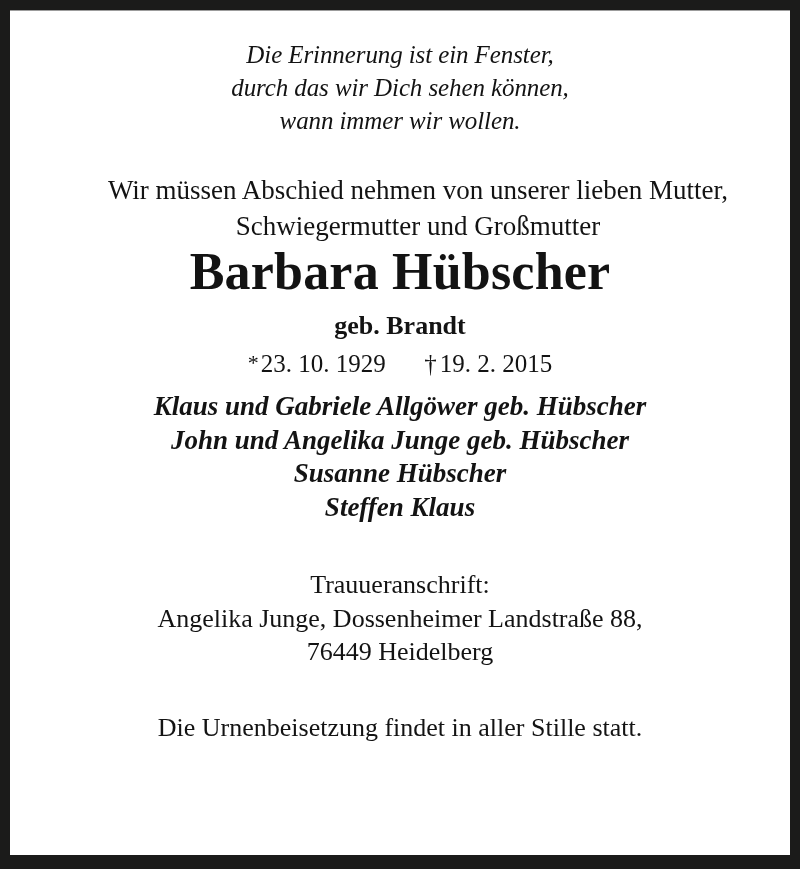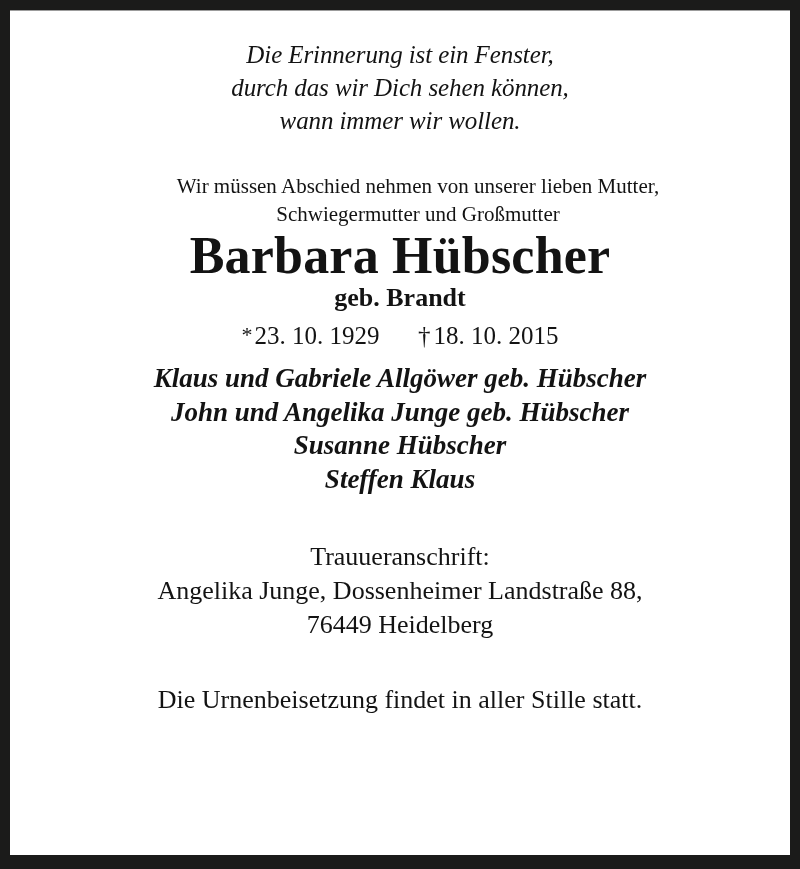--- a/index.html
+++ b/index.html
@@ -39,39 +39,40 @@
     font-style: italic;
     font-size: 25px;
     line-height: 1.32;
     margin-top: 27px;
     letter-spacing: -0.1px;
   }
   .epigraph .line { display: block; white-space: nowrap; }
 
   
   .lead-in {
-    font-size: 21px;
+    font-size: 27px;
     line-height: 1.33;
     margin-top: 36px;
     margin-left: 36px;
   }
   .lead-in .line { display: block; white-space: nowrap; }
 
   
   .deceased-name {
     font-size: 52px;
     font-weight: bold;
     line-height: 1.04;
     white-space: nowrap;
     letter-spacing: 0.2px;
   }
 
   .deceased-maiden {
     font-size: 26px;
     font-weight: bold;
+    margin-top: 12px;
     white-space: nowrap;
   }
 
   .deceased-dates {
     font-size: 25px;
     margin-top: 9px;
     white-space: nowrap;
   }
   .deceased-dates .date-group { display: inline-block; }
   .deceased-dates .sym-born {
@@ -136,21 +137,21 @@
     <div class="deceased-name">Barbara Hübscher</div>
 
     <div class="deceased-maiden">geb. Brandt</div>
 
     <div class="deceased-dates">
       <span class="date-group">
         <span class="sym-born">*</span><span>23. 10. 1929</span>
       </span>
       <span class="date-gap"></span>
       <span class="date-group">
-        <span class="sym-died">†</span><span>18. 10. 2015</span>
+        <span class="sym-died">†</span><span>19. 2. 2015</span>
       </span>
     </div>
 
 
     <div class="survivors-list">
       <span class="line">Klaus und Gabriele Allgöwer geb. Hübscher</span>
       <span class="line">John und Angelika Junge geb. Hübscher</span>
       <span class="line">Susanne Hübscher</span>
       <span class="line">Steffen Klaus</span>
     </div>

